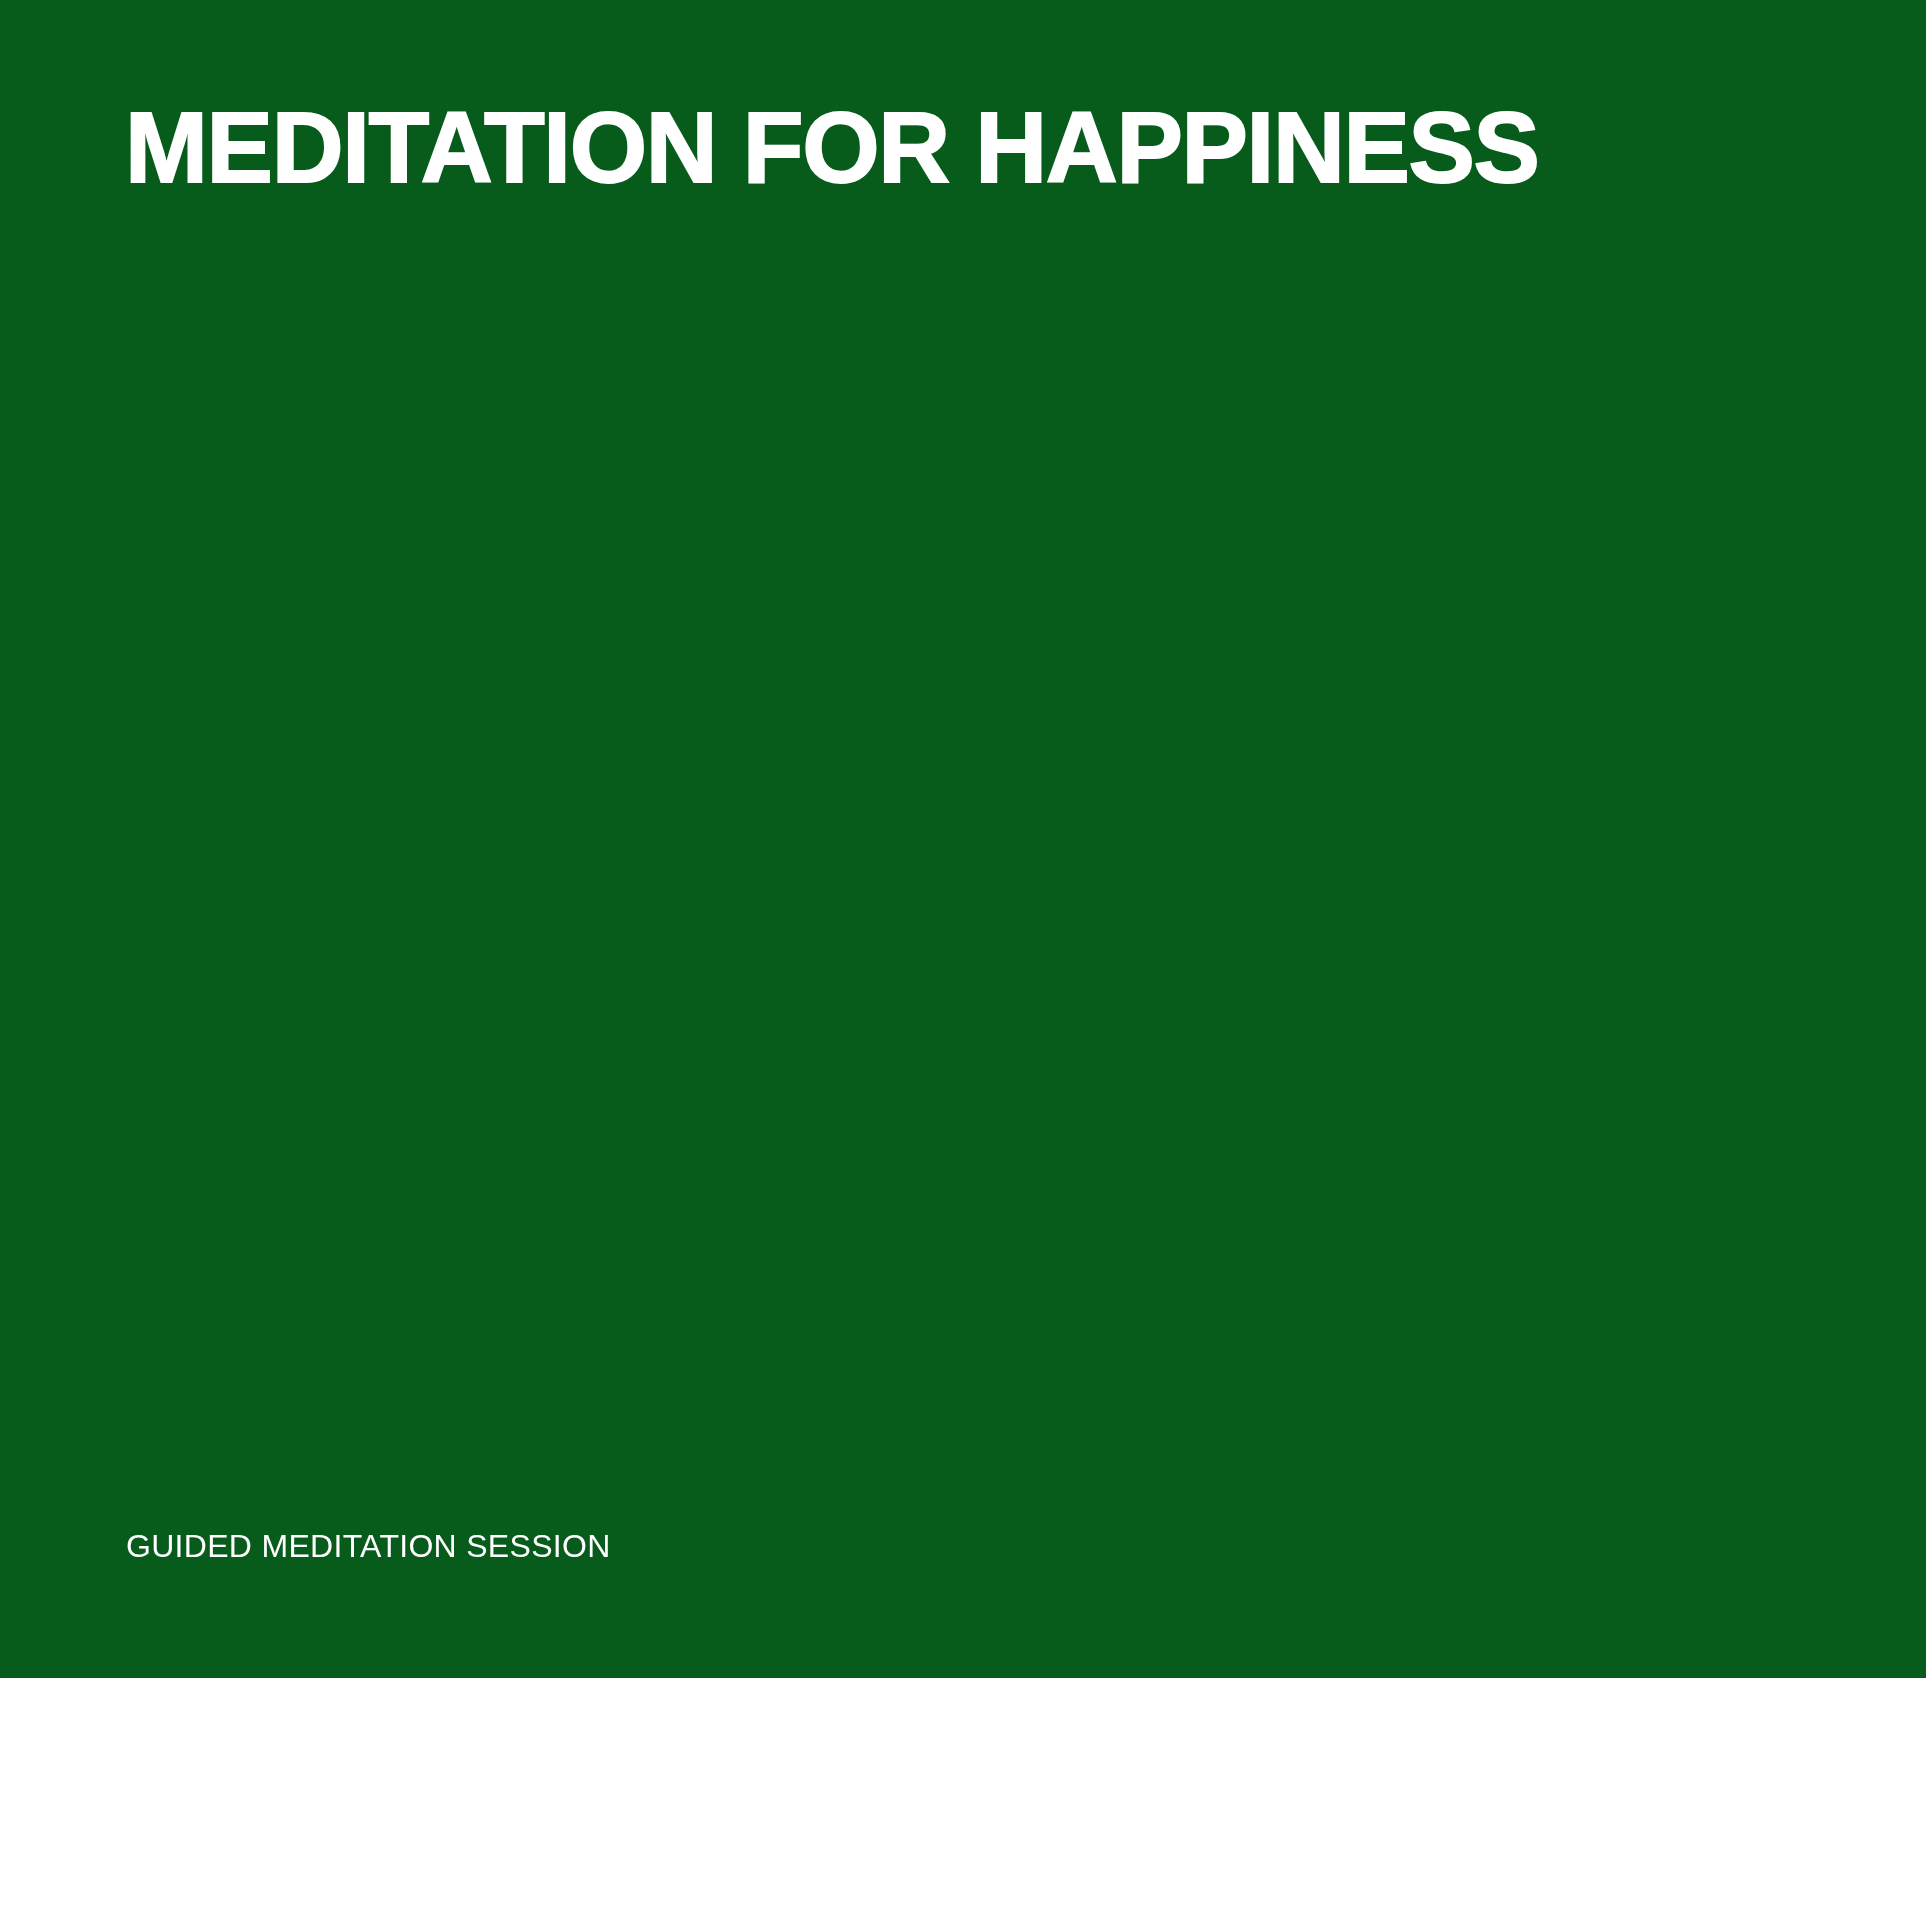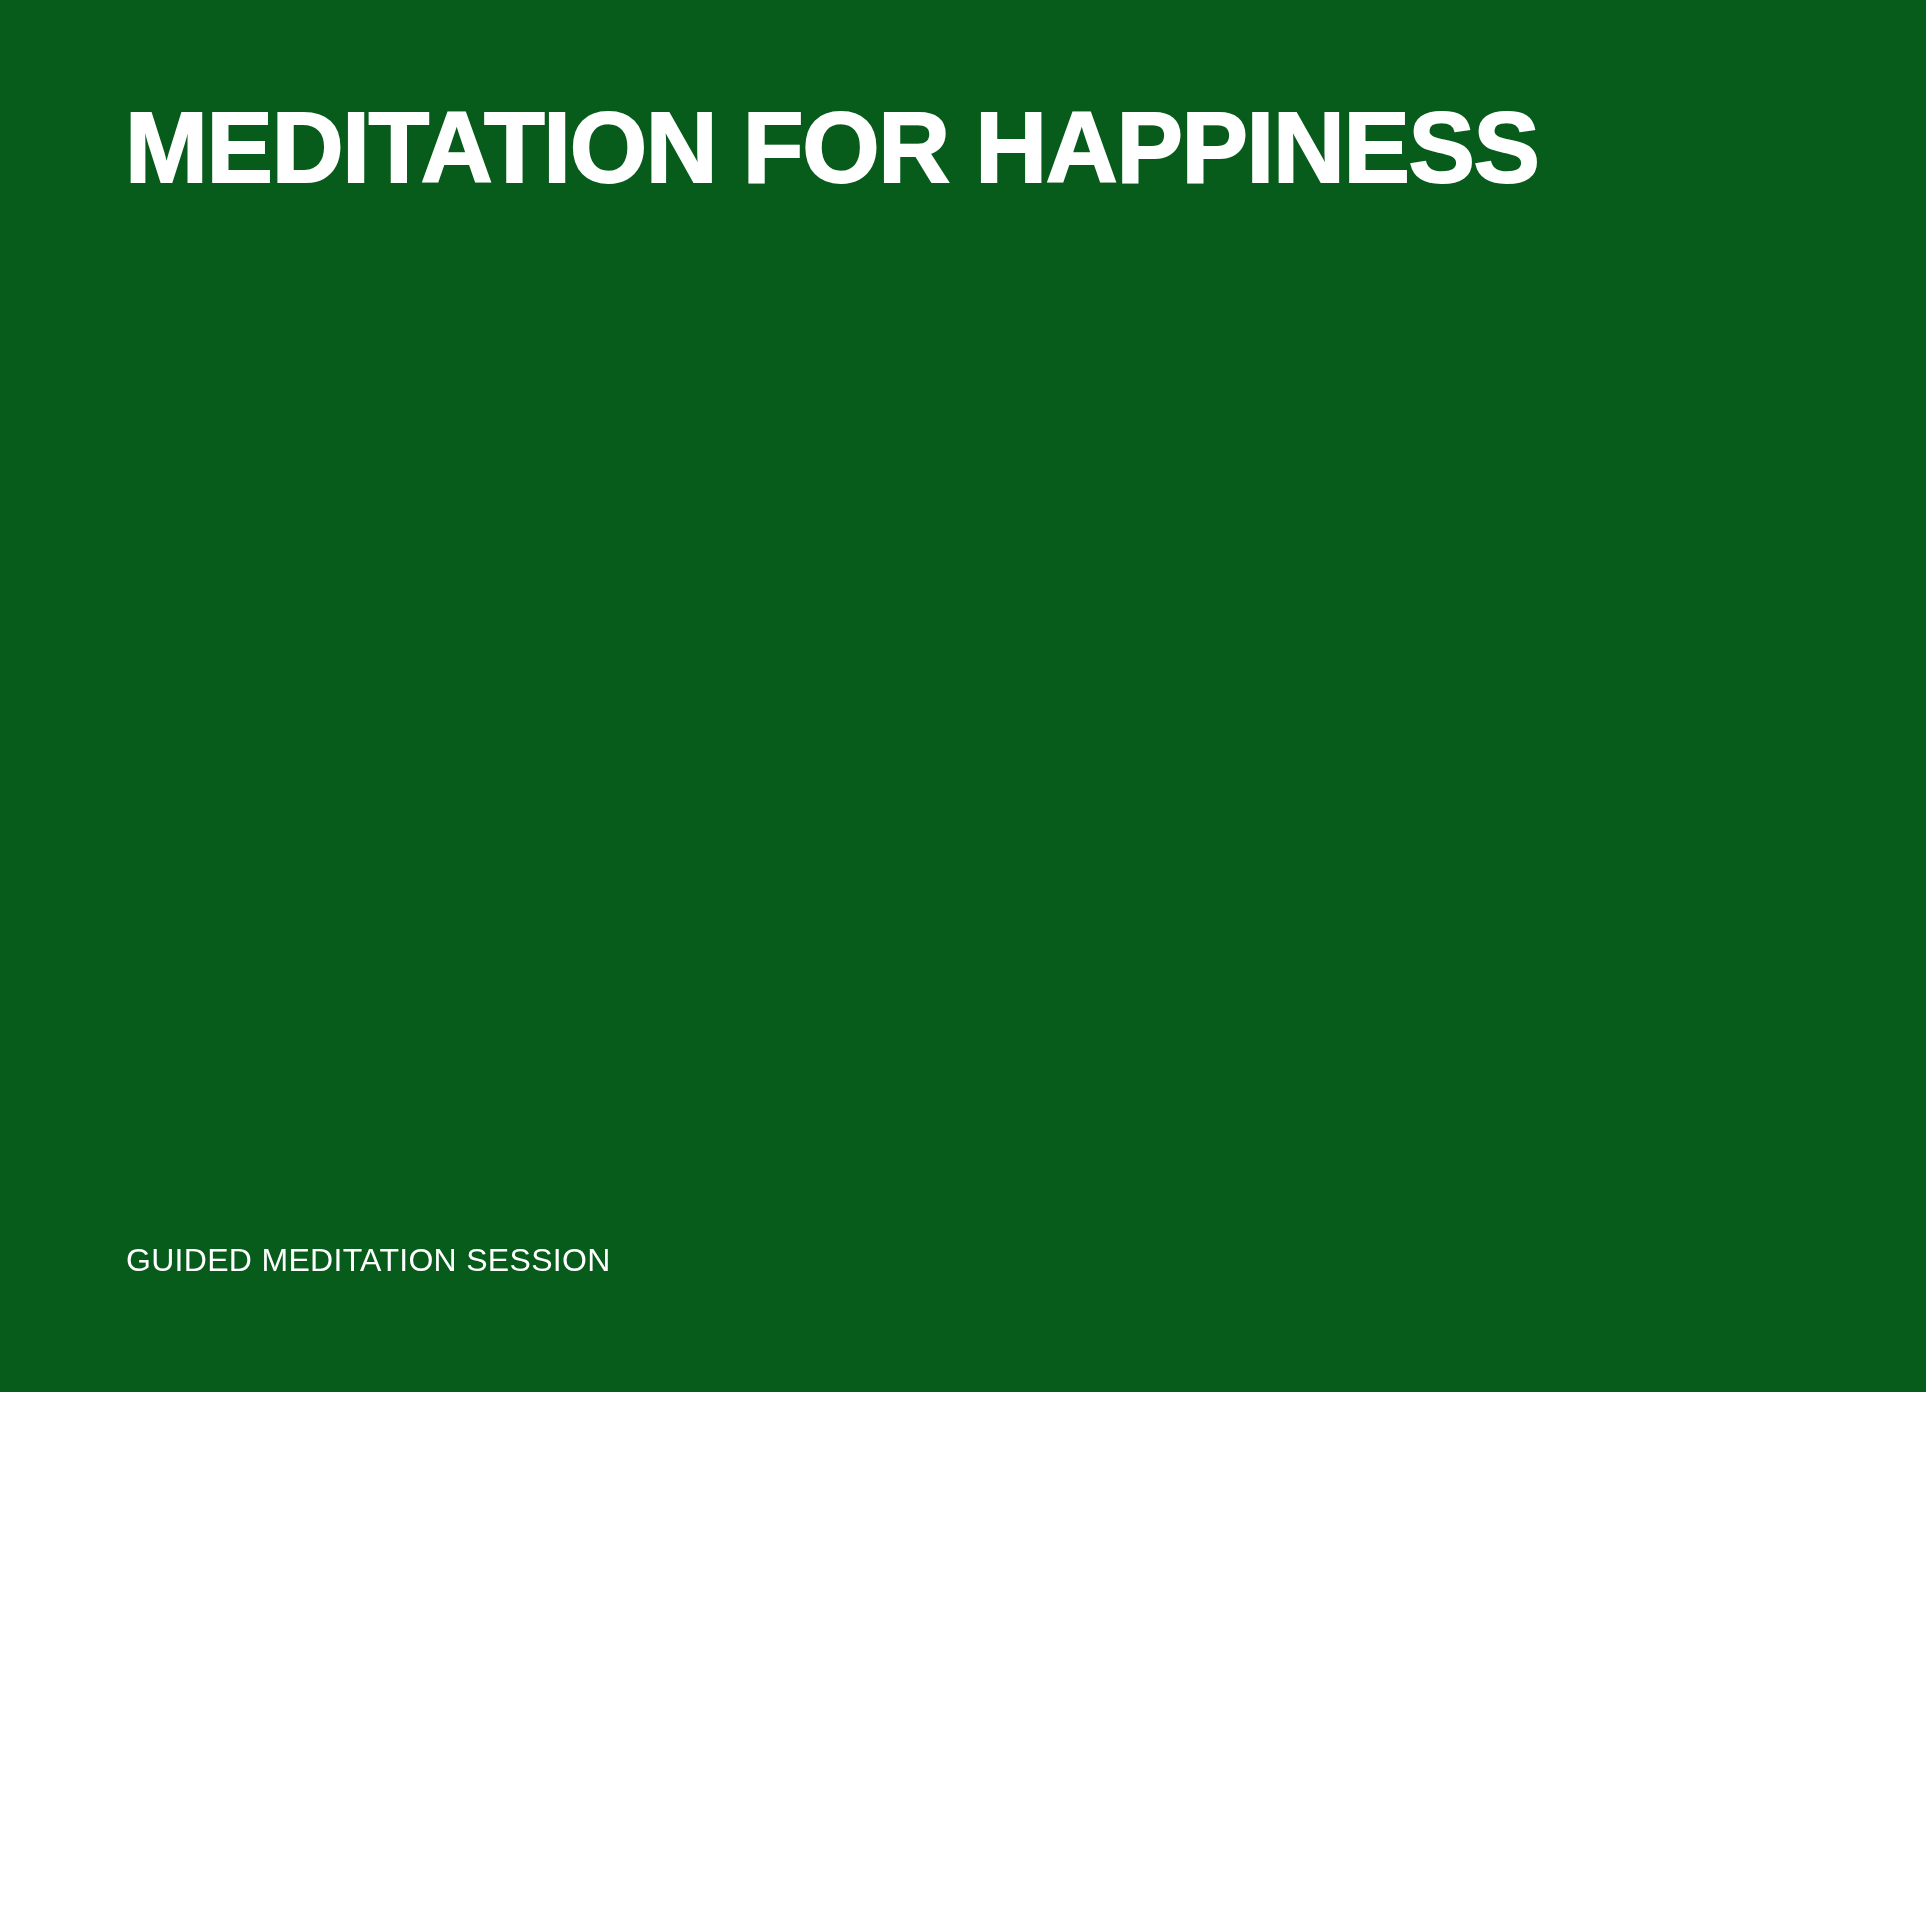--- a/index.html
+++ b/index.html
@@ -11,21 +11,21 @@
     width: 1926px;
     height: 1926px;
     overflow: hidden;
     font-family: "Liberation Sans", sans-serif;
   }
 
   .poster {
     position: relative;
     box-sizing: border-box;
     width: 1926px;
-    height: 1392px;
+    height: 1678px;
     background: #075C1C;
     overflow: hidden;
   }
 
   
   .title-block {
     position: absolute;
     left: 125px;
     top: 96px;
     width: 1734px;

